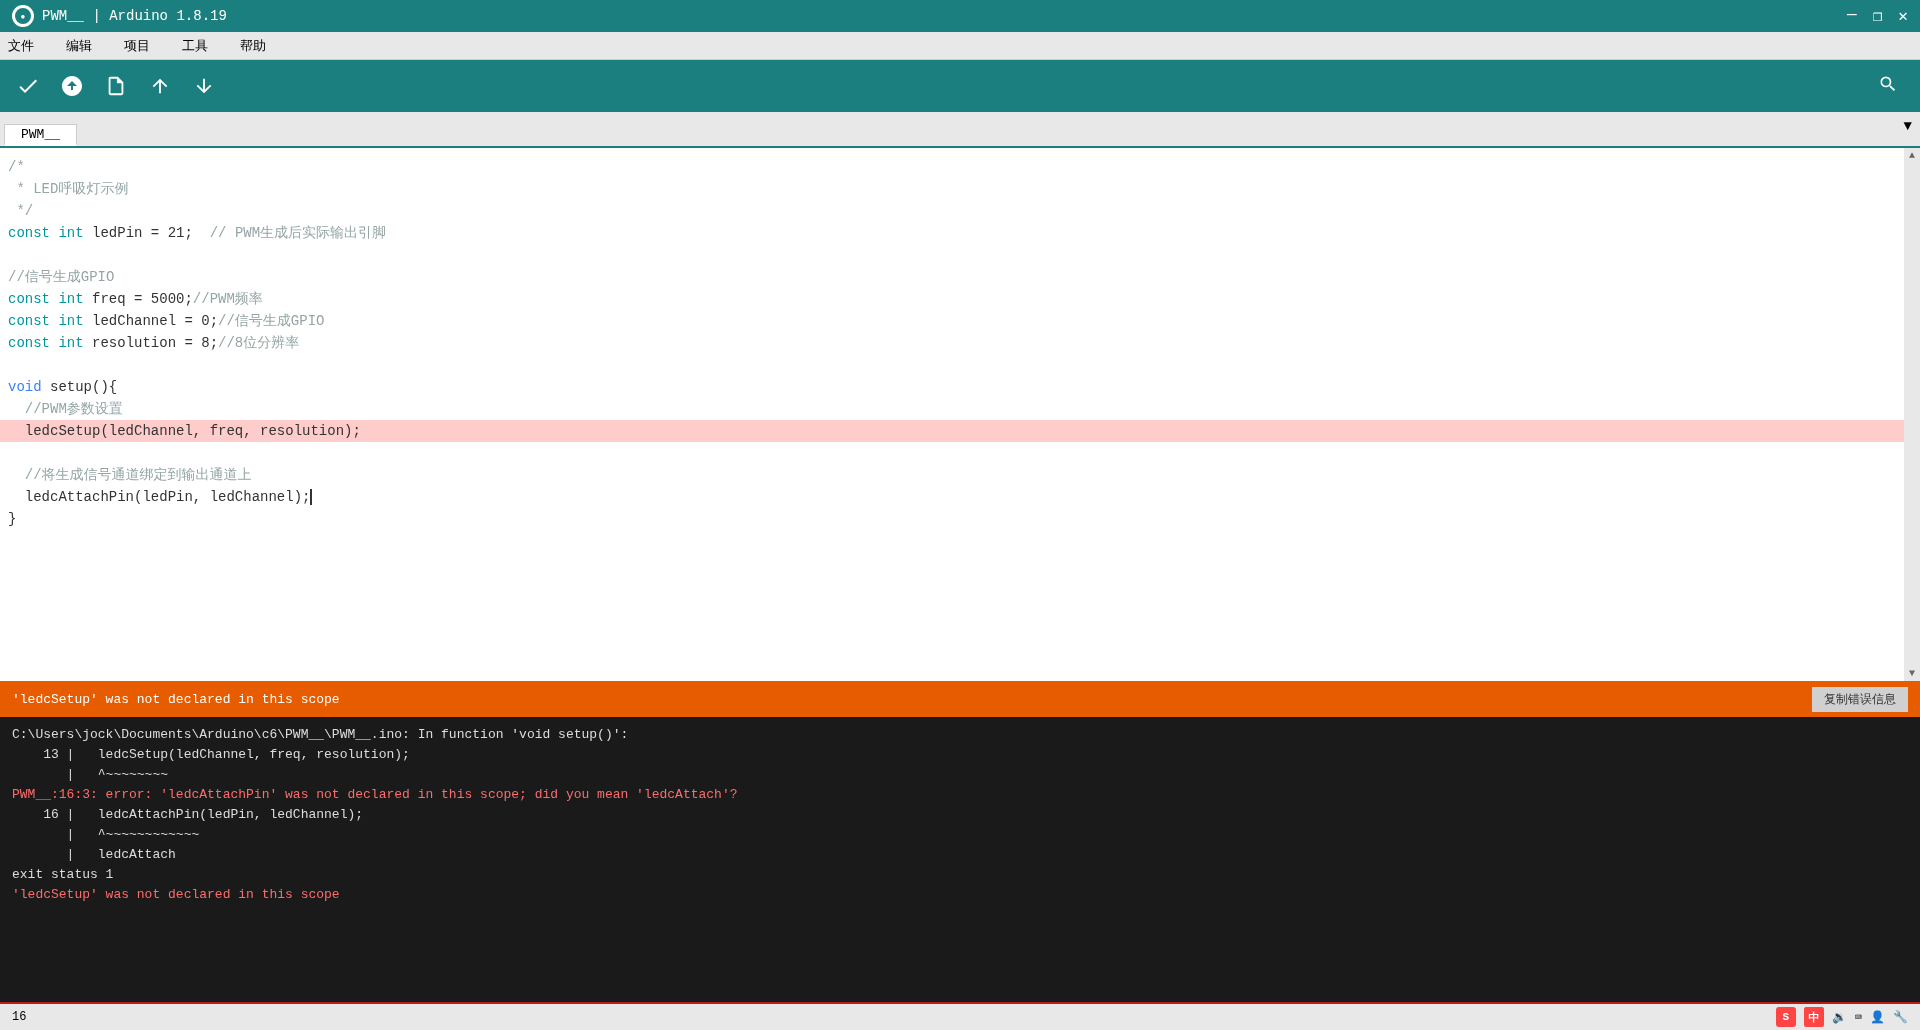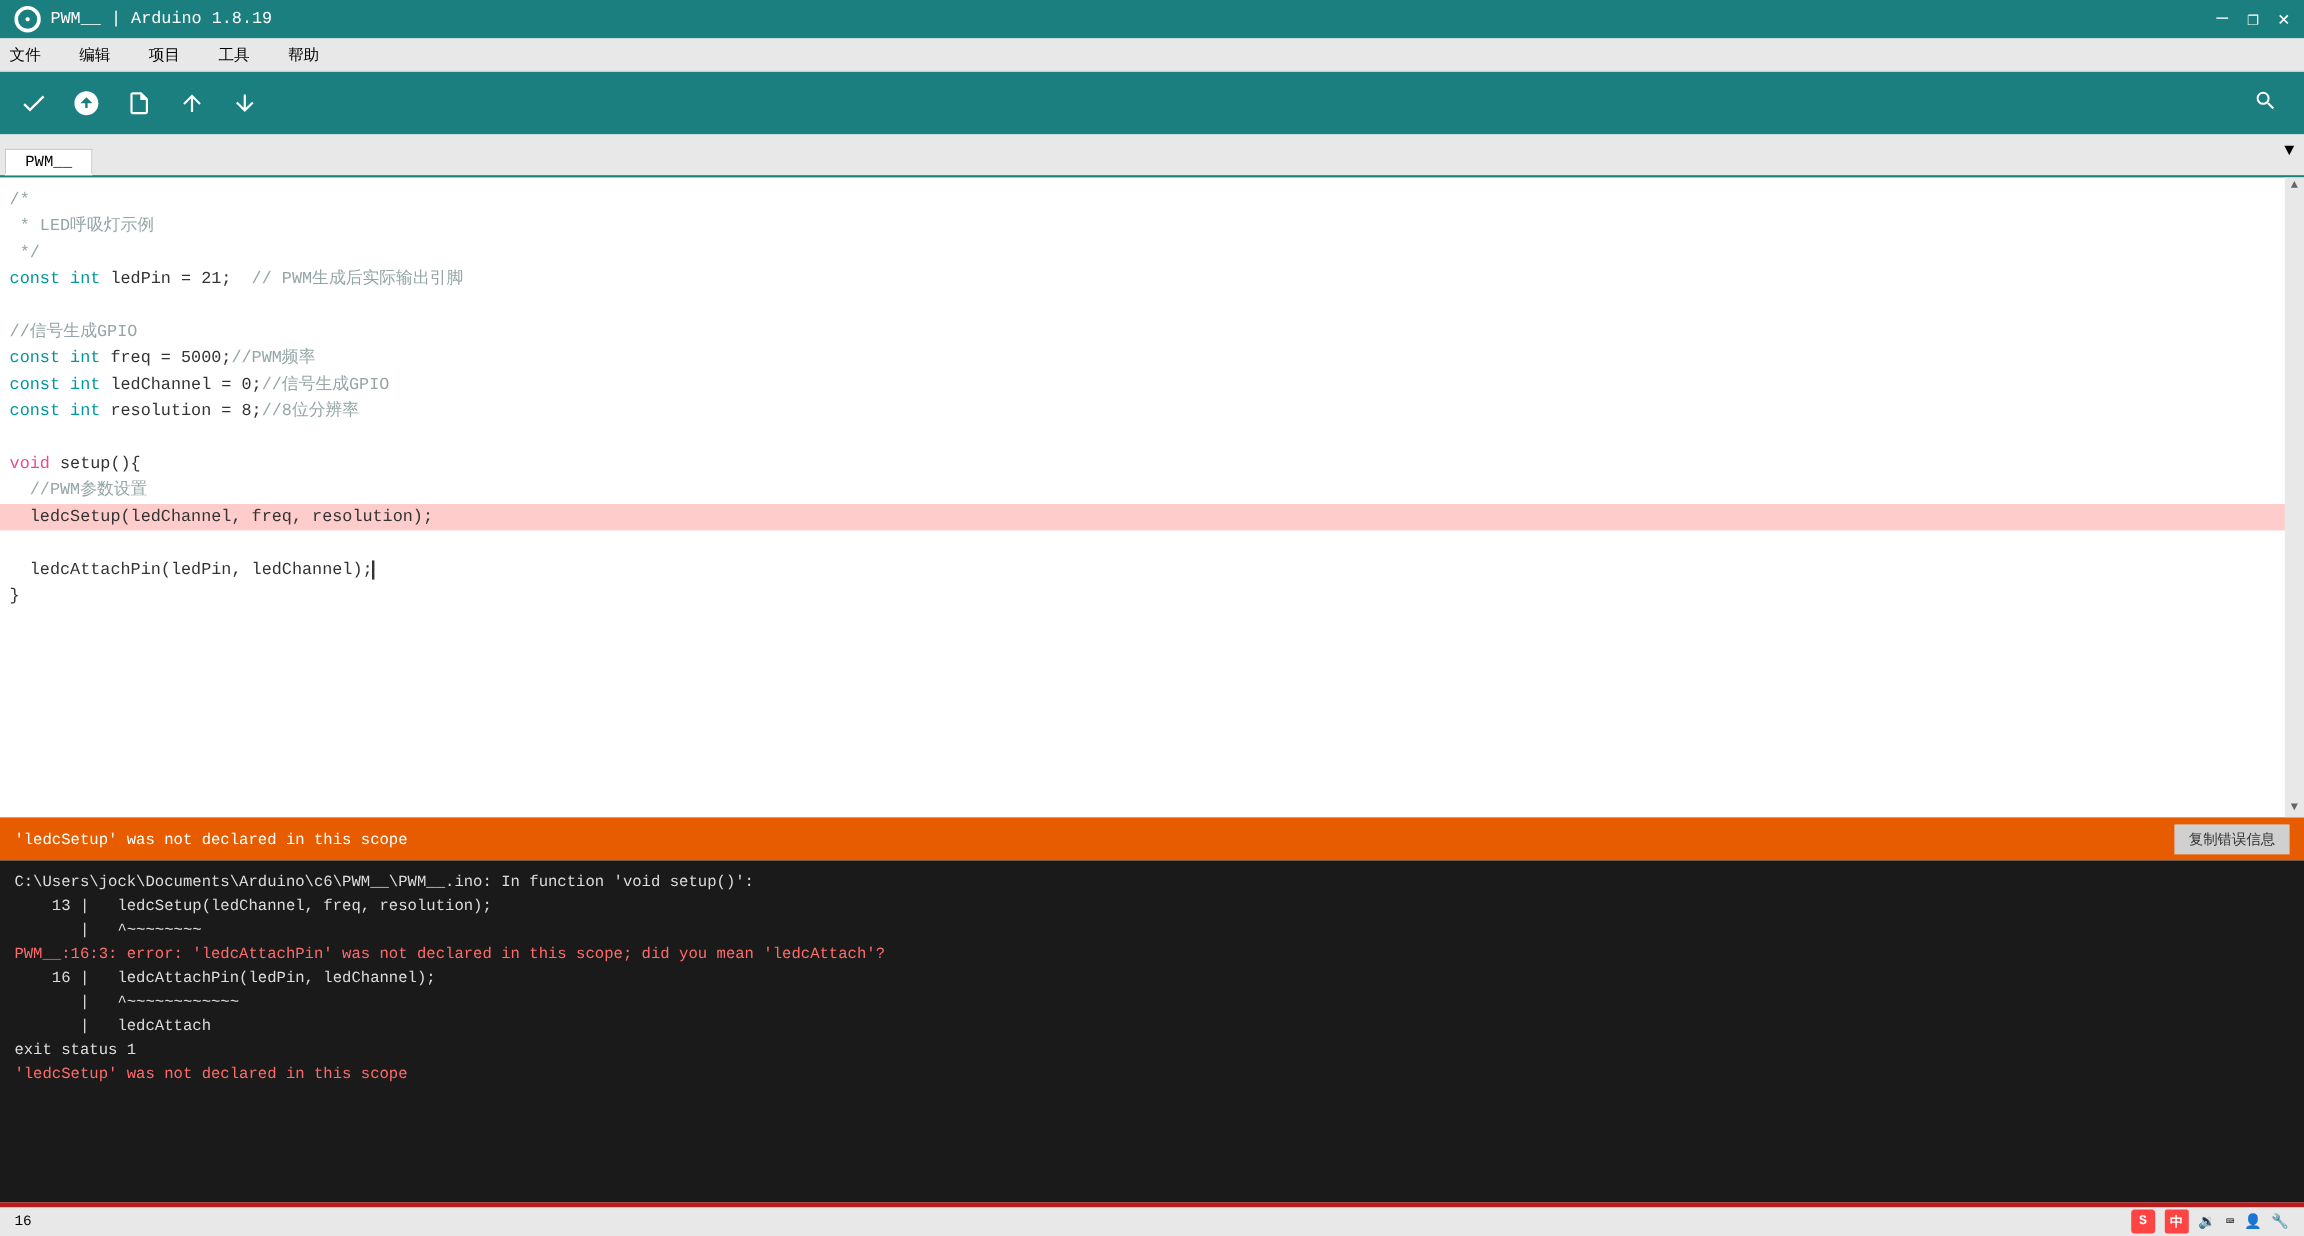--- a/index.html
+++ b/index.html
@@ -107,21 +107,21 @@
       min-height: 22px;
       padding: 0 8px 0 0;
     }
     .code-line.highlighted { background: #ffcccc; }
     .line-content {
       padding-left: 8px;
       white-space: pre;
       color: #333;
     }
     .kw { color: #00979c; }
-    .kw2 { color: #ec4899; }
+    .kw2 { color: #3b82f6; }
     .comment { color: #95a5a6; }
 
     
     #error-bar {
       background: #e85c00;
       color: white;
       height: 36px;
       display: flex;
       align-items: center;
       padding: 0 12px;
@@ -153,21 +153,21 @@
     .console-white { color: #dddddd; }
 
     
     #statusbar {
       background: #e8e8e8;
       height: 28px;
       display: flex;
       align-items: center;
       padding: 0 12px;
       font-size: 12px;
-      border-top: 4px solid #b91c1c;
+      border-top: 2px solid #b91c1c;
       justify-content: space-between;
       position: absolute;
       bottom: 0;
       left: 0;
       right: 0;
       gap: 24px;
     }
     #statusbar-right {
       display: flex;
       align-items: center;
@@ -297,20 +297,23 @@
       <span class="line-content"><span class="kw2">void</span> setup(){</span>
     </div>
     <div class="code-line">
       <span class="line-content comment">  //PWM参数设置</span>
     </div>
     <div class="code-line highlighted">
       <span class="line-content">  ledcSetup(ledChannel, freq, resolution);</span>
     </div>
     <div class="code-line">
       <span class="line-content"> </span>
+    </div>
+    <div class="code-line">
+      <span class="line-content comment">  //将生成信号通道绑定到输出通道上</span>
     </div>
     <div class="code-line">
       <span class="line-content">  ledcAttachPin(ledPin, ledChannel);<span style="border-right:2px solid #333;">​</span></span>
     </div>
     <div class="code-line">
       <span class="line-content">}</span>
     </div>
   </div>
 
   <div style="position:absolute;right:0;top:0;width:16px;height:100%;background:#e8e8e8;display:flex;flex-direction:column;justify-content:space-between;align-items:center;">

